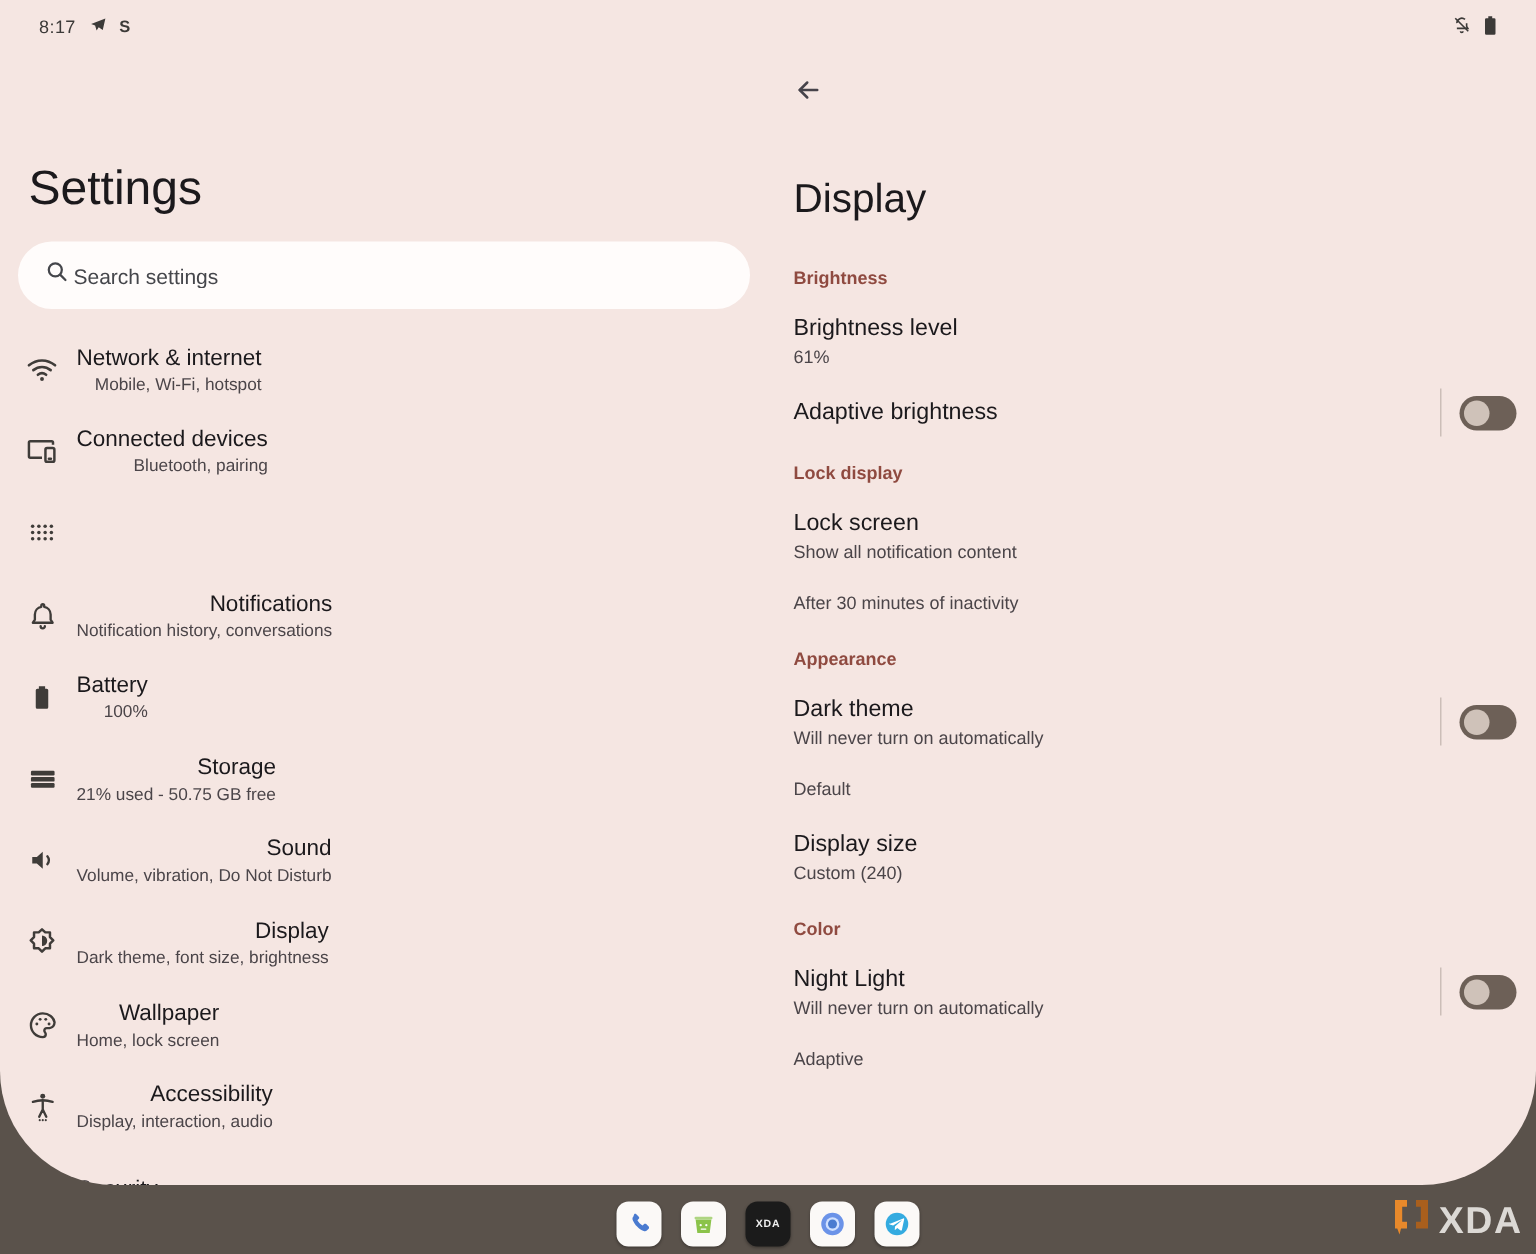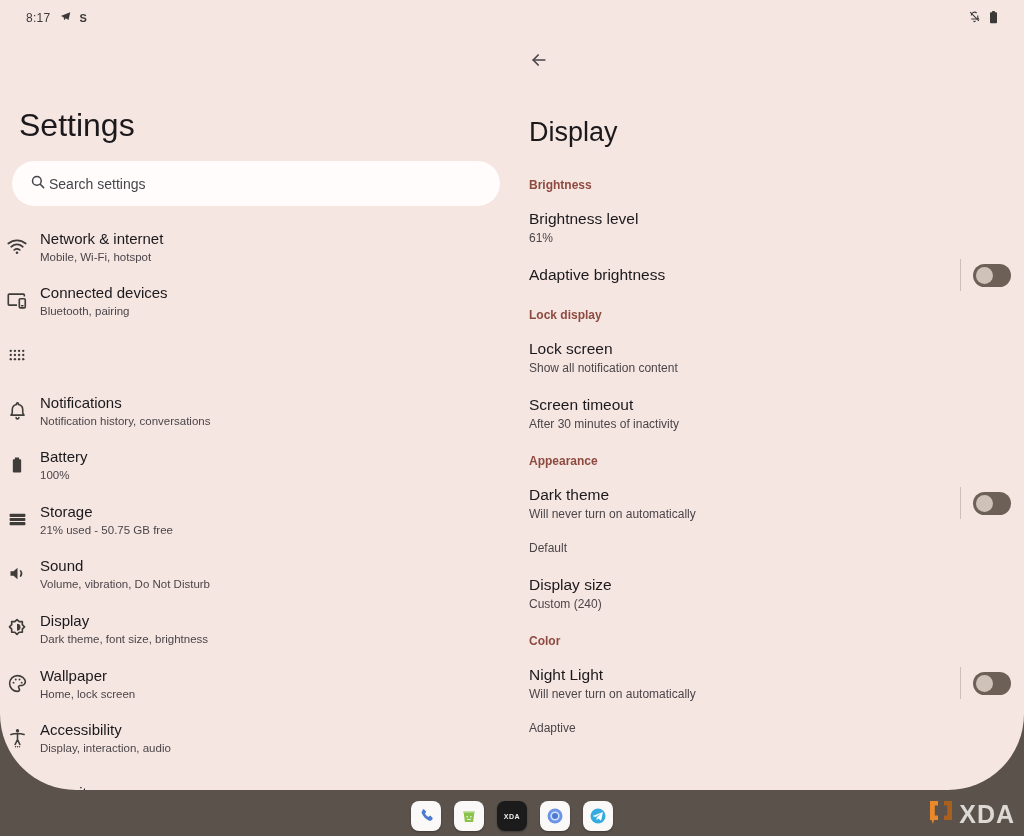--- a/index.html
+++ b/index.html
@@ -40,21 +40,21 @@
     background:#fffcfb; border-radius:23px;
     display:flex; align-items:center; padding:0 17px; gap:2px;
   }
   .searchbar input {
     border:none; outline:none; background:transparent;
     font-family:"Liberation Sans", sans-serif;
     font-size:14px; color:#1d1b1e; width:100%;
   }
   .searchbar input::placeholder { color:#45464b; opacity:1; }
   .nav-list { margin-top:13px; }
-  .nav-item { display:flex; align-items:center; height:54.6px; padding-left:4px; cursor:pointer; }
+  .nav-item { display:flex; align-items:center; height:54.6px; padding-left:15px; cursor:pointer;text-align:right; }
   .nav-icon { width:26px; display:flex; justify-content:center; align-items:center; color:#3f3c39; flex:none; }
   .nav-text { margin-left:10px; }
   .nav-title { font-size:15px; color:#1b191c; line-height:19px; }
   .nav-sub { font-size:11.5px; color:#4b4549; margin-top:2px; line-height:14px; }
   
   .back-btn { margin-top:26px; width:24px; height:20px; display:flex; align-items:center; cursor:pointer; color:#46434a; }
   .display-title { font-size:27px; font-weight:400; margin-top:44px; line-height:36px; color:#1b191c; }
   .sec-header { font-size:12px; font-weight:700; color:#8f4a40; margin-top:22px; line-height:14px; }
   .sec-header.first { margin-top:28px; }
   .r-item { margin-top:18px; position:relative; }
@@ -326,21 +326,20 @@
       </div>
 
       <div class="sec-header">Lock display</div>
 
       <div class="r-item after-header">
         <div class="r-title">Lock screen</div>
         <div class="r-sub">Show all notification content</div>
       </div>
 
       <div class="r-item">
-        <div class="r-title">Screen timeout</div>
         <div class="r-sub">After 30 minutes of inactivity</div>
       </div>
 
       <div class="sec-header">Appearance</div>
 
       <div class="r-item after-header">
         <div class="r-title">Dark theme</div>
         <div class="r-sub">Will never turn on automatically</div>
         <div class="toggle-wrap">
           <span class="tdivider"></span>

